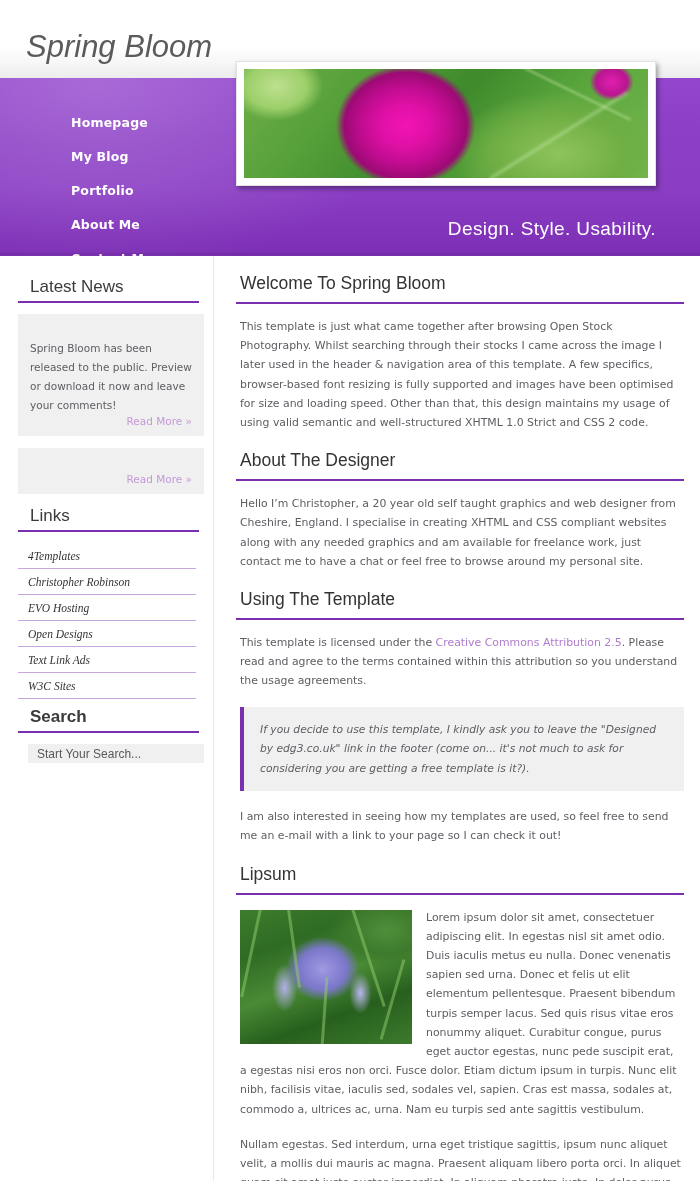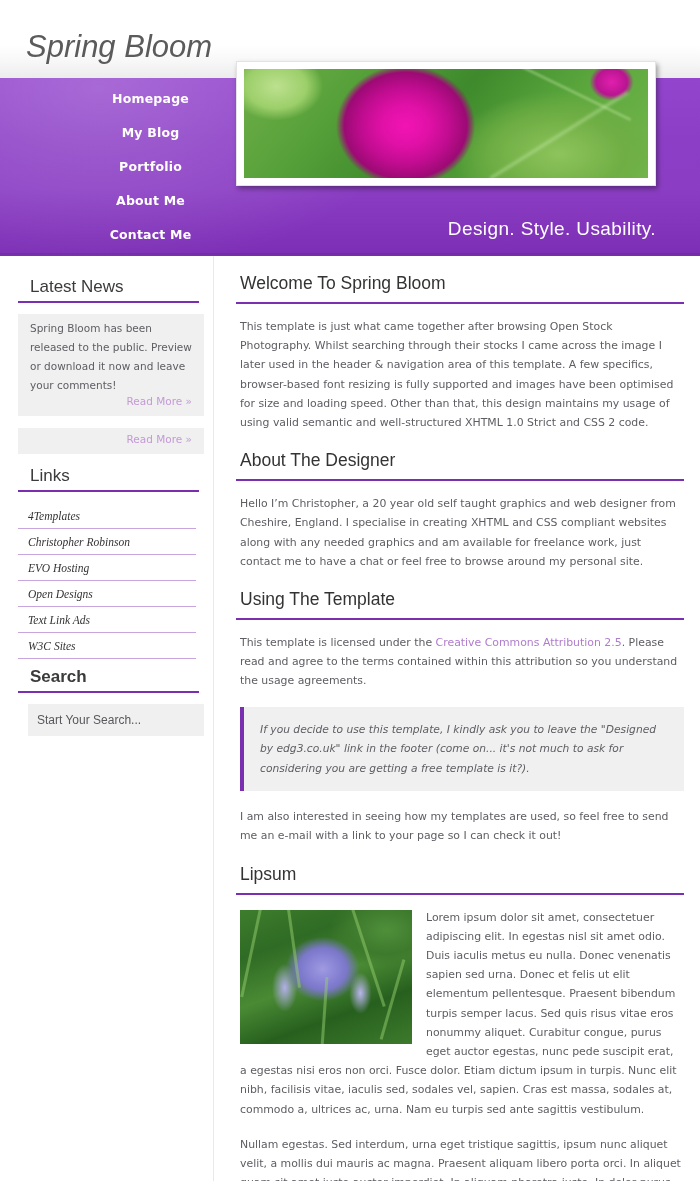--- a/index.html
+++ b/index.html
@@ -45,24 +45,23 @@
     content: "";
     position: absolute;
     left: 0; right: 0; bottom: 0;
     height: 3px;
     background: linear-gradient(to bottom, rgba(0,0,0,0.10), rgba(0,0,0,0.02));
   }
   #nav {
     position: absolute;
     left: 0; top: 0;
     width: 230px;
-    padding-top: 4px;
+    padding-top: 28px;
     list-style: none;
     margin: 0;
-    text-align: center;
   }
   #nav li { margin: 0; }
   #nav a {
     display: block;
     padding: 6px 0 6px 31px;
     font-family: "DejaVu Sans", sans-serif;
     font-size: 12.5px;
     font-weight: bold;
     color: #ffffff;
     text-decoration: none;
@@ -148,21 +147,21 @@
   .side-rule {
     height: 2px;
     background: #7a2fb0;
     margin: 0 12px 11px 0;
     width: 181px;
   }
 
   .news-box {
     background: #f0f0f0;
     margin: 0 8px 12px 0;
-    padding: 5px 12px 9px 12px;
+    padding: 25px 12px 9px 12px;
     width: 186px;
   }
   .news-text {
     font-family: "DejaVu Sans", sans-serif;
     font-size: 10.5px;
     color: #5d5d63;
     line-height: 19px;
     margin: 0;
   }
   .read-more {
@@ -184,21 +183,21 @@
     font-size: 11.5px;
     color: #333333;
     text-decoration: none;
     font-style: italic;
   }
 
   #search-field {
     display: block;
     margin: 2px 8px 0 10px;
     width: 176px;
-    height: 32px;
+    height: 19px;
     background: #f0f0f0;
     border: none;
     outline: none;
     padding: 0 9px;
     font-family: "Liberation Sans", sans-serif;
     font-size: 12px;
     color: #701a75;
   }
   #search-field::placeholder { color: #58585c; opacity: 1; }
 

